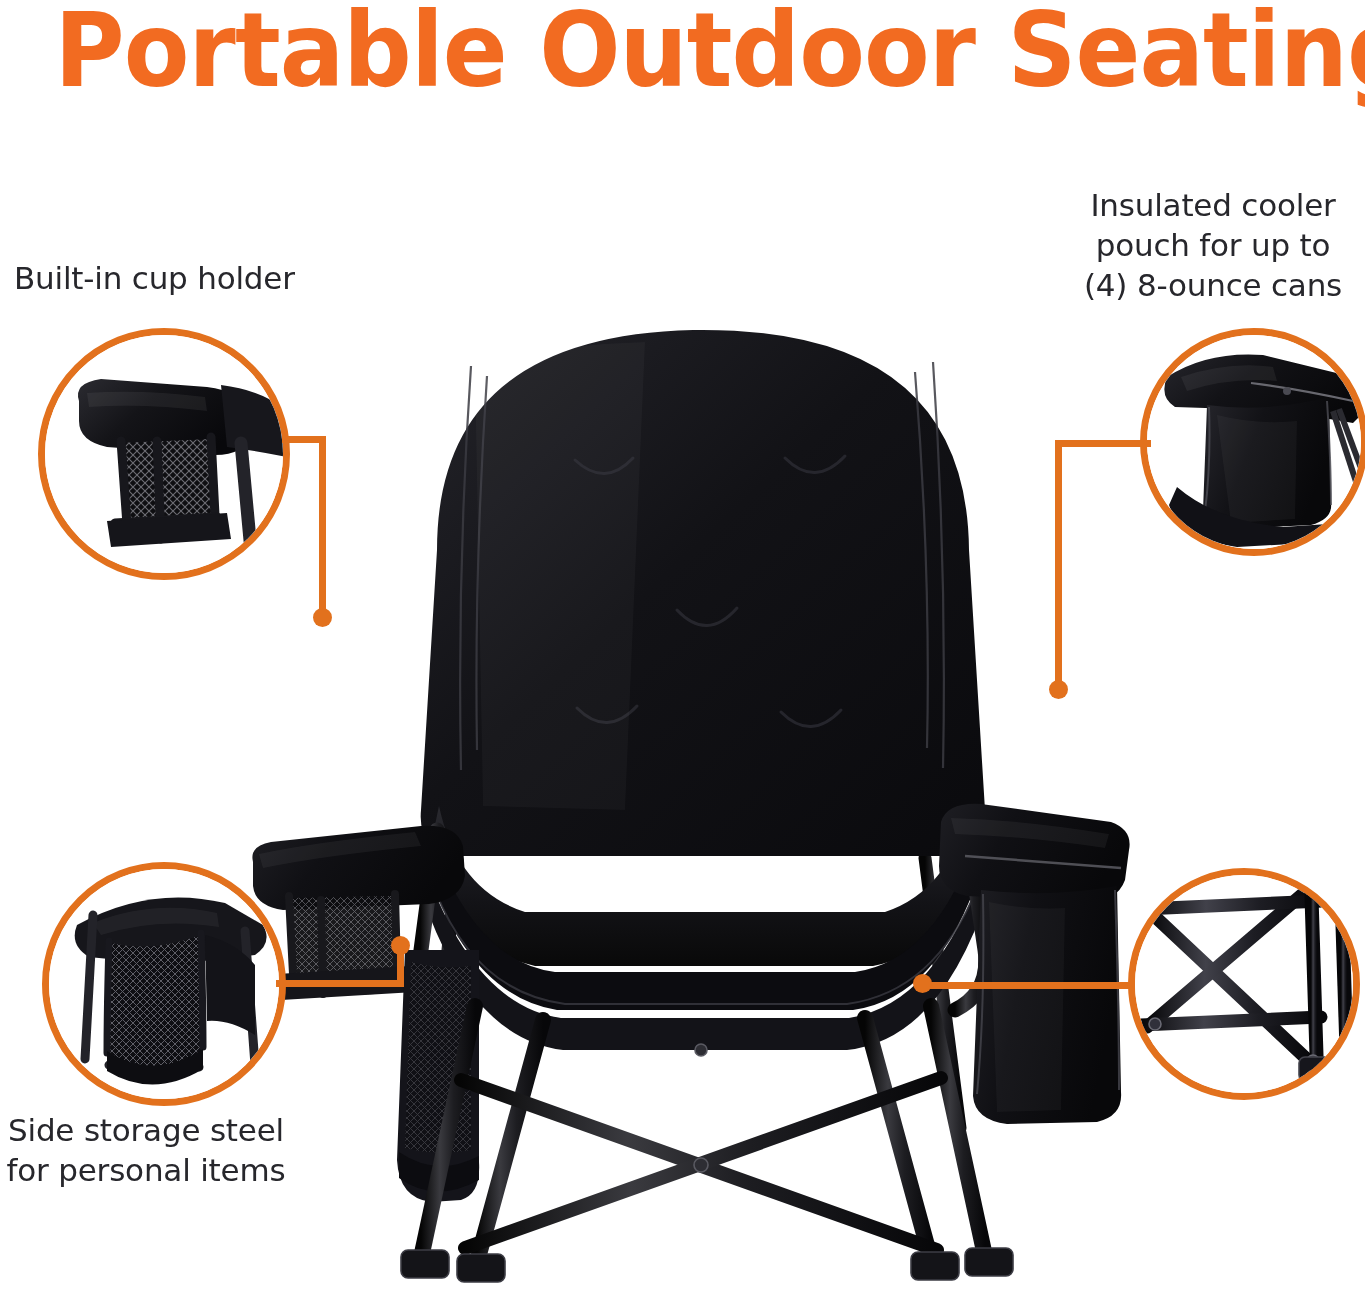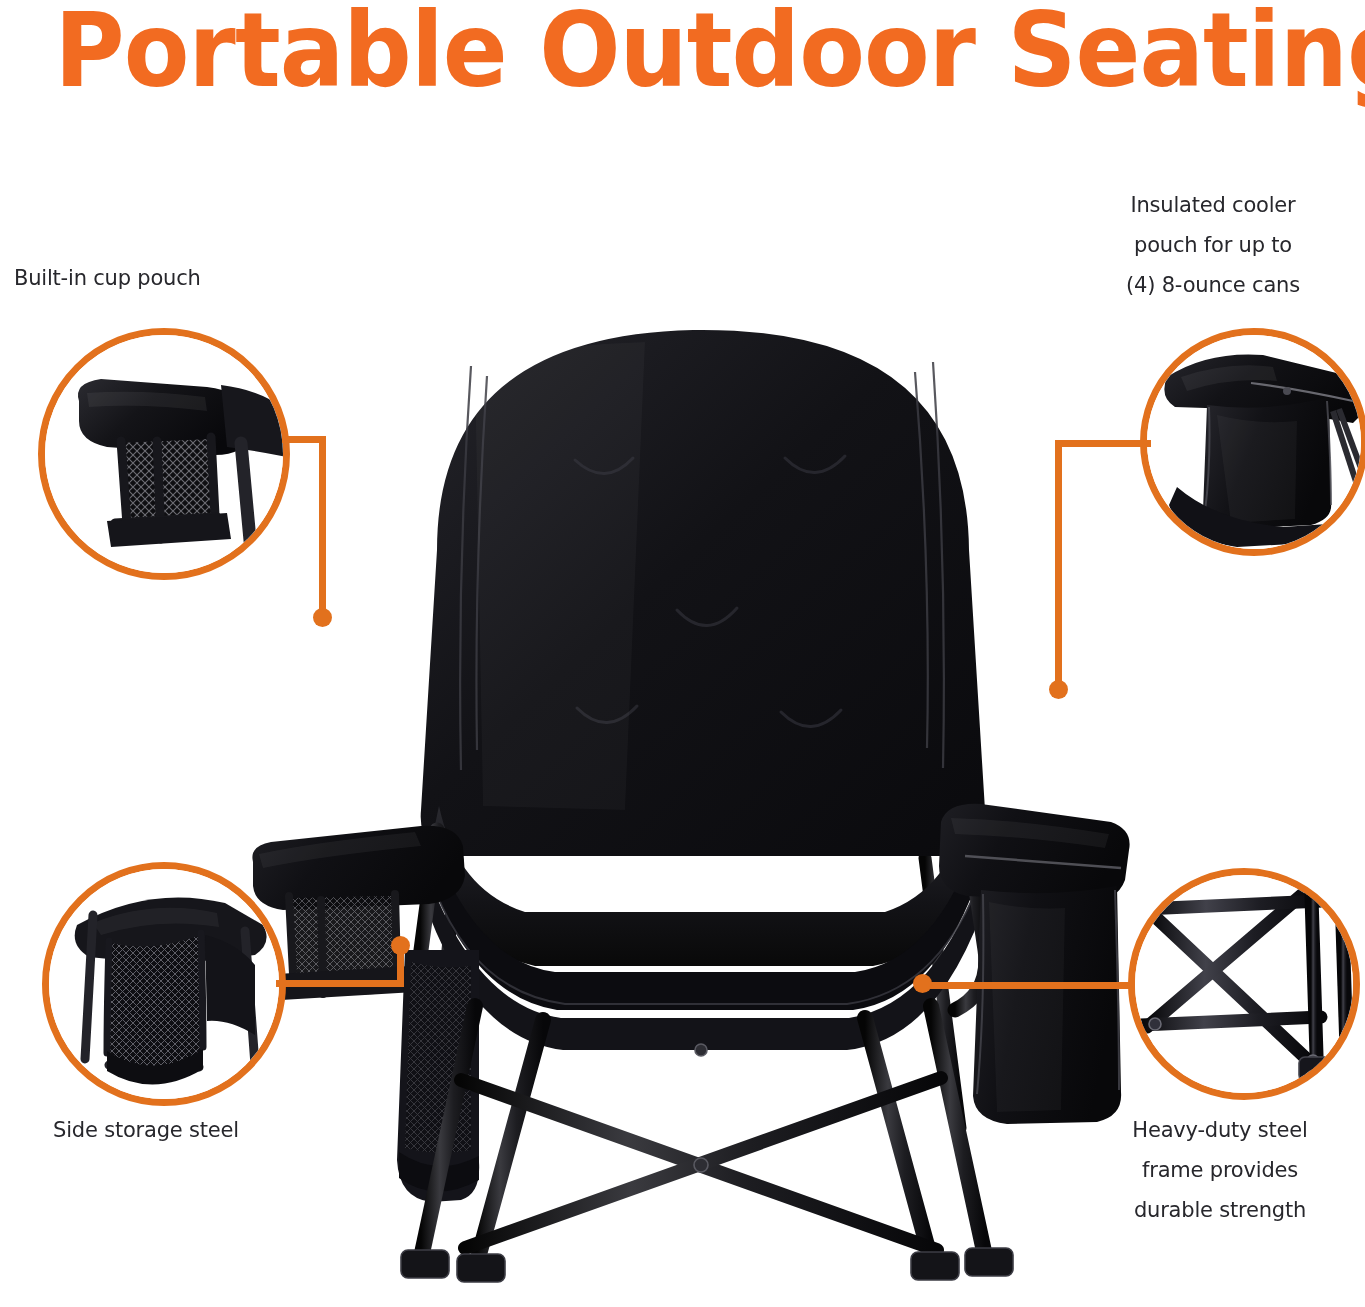--- a/index.html
+++ b/index.html
@@ -34,21 +34,21 @@
     transform: scaleX(0.92);
     transform-origin: 50% 0;
     white-space: nowrap;
   }
 
   
   .caption {
     position: absolute;
     color: #27272c;
     font-family: "DejaVu Sans", sans-serif;
-    font-size: 21px;
+    font-size: 31px;
     line-height: 40px;
     font-weight: 400;
     letter-spacing: -0.2px;
   }
   .caption .cl { display: block; }
 
   #cap-cup     { left: 14px;  top: 258px;  text-align: left; width: 420px; }
   #cap-cooler  { left: 1065px;top: 185px;  text-align: center; width: 296px; }
   #cap-pocket  { left: 0px;   top: 1110px; text-align: center; width: 292px; }
   #cap-frame   { left: 1075px;top: 1110px; text-align: center; width: 290px; }
@@ -412,32 +412,28 @@
       <g fill="#16161c" stroke="#45454e" stroke-width="1.6">
         <rect x="164" y="182" width="42" height="24" rx="6"></rect>
       </g>
     </svg>
   </div>
 
   <div class="lead lead-h" style="left:928px; top:982px; width:205px;"></div>
   <div class="dot" style="left:913px; top:974px;"></div>
 
   <div class="caption" id="cap-cup">
-    <span class="cl">Built-in cup pouch</span>
+    <span class="cl">Built-in cup holder</span>
   </div>
 
   <div class="caption" id="cap-cooler">
     <span class="cl">Insulated cooler</span>
     <span class="cl">pouch for up to</span>
     <span class="cl">(4) 8-ounce cans</span>
   </div>
 
   <div class="caption" id="cap-pocket">
     <span class="cl">Side storage steel</span>
-  </div>
-
-  <div class="caption" id="cap-frame">
-    <span class="cl">Heavy-duty steel</span>
-    <span class="cl">frame provides</span>
-    <span class="cl">durable strength</span>
-  </div>
+    <span class="cl">for personal items</span>
+  </div>
+
 
 </div>
 
 </body></html>

